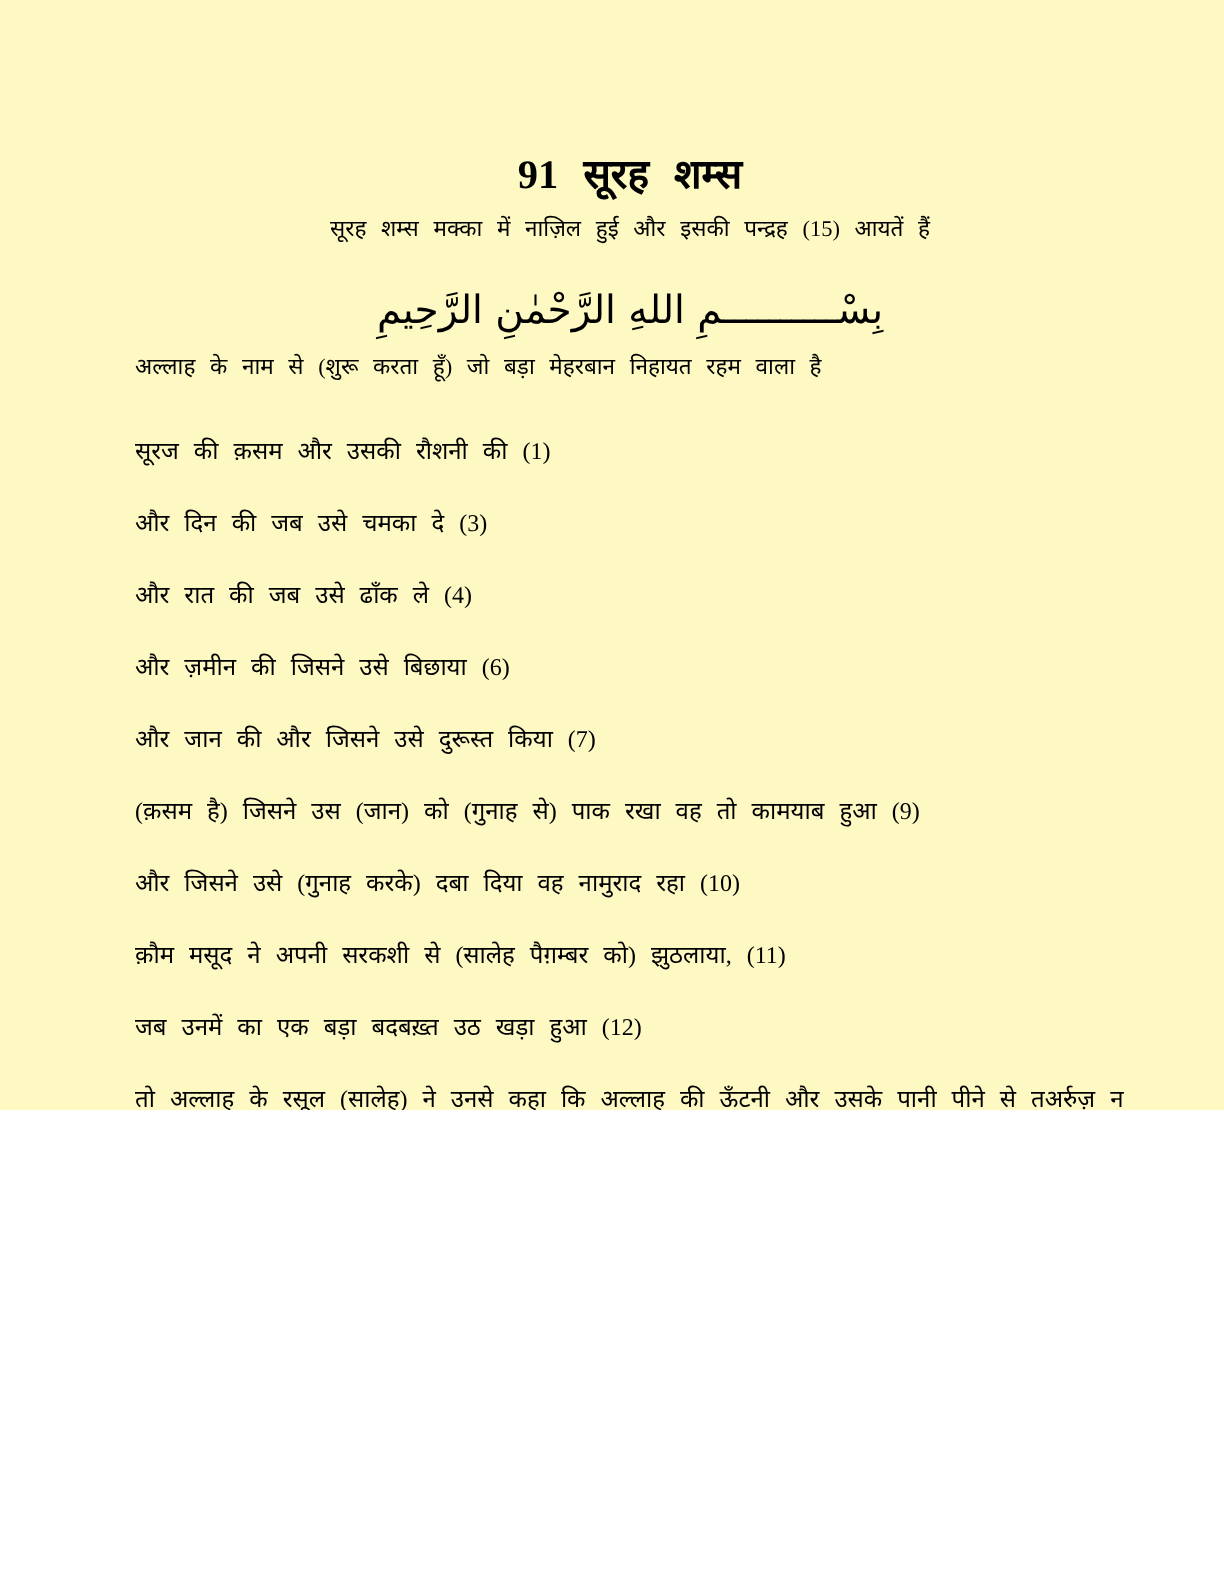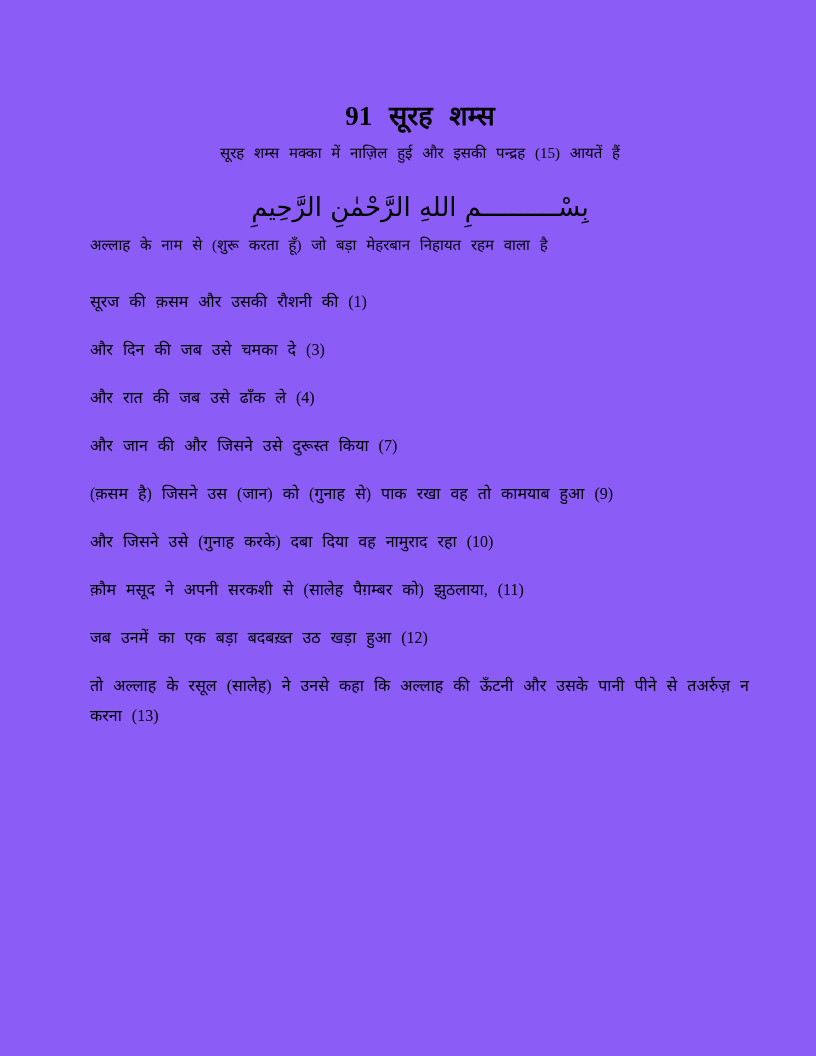--- a/index.html
+++ b/index.html
@@ -3,22 +3,22 @@
 <meta charset="utf-8">
 <style>
   html, body {
     margin: 0;
     padding: 0;
     background: #ffffff;
   }
   .page {
     position: relative;
     width: 816px;
-    height: 1056px;
-    background: #8b5cf6;
+    height: 740px;
+    background: #fef9c3;
     color: #000000;
     font-family: "Liberation Serif", "DejaVu Serif", serif;
     overflow: hidden;
   }
   .content {
     padding: 100px 66px 0 90px; 
   }
   .surah-title {
     text-align: center;
     font-size: 27px;
@@ -67,20 +67,21 @@
     <div class="surah-subtitle">सूरह शम्स मक्का में नाज़िल हुई और इसकी पन्द्रह (15) आयतें हैं</div>
 
     <div class="bismillah">بِسْــــــــــمِ اللهِ الرَّحْمٰنِ الرَّحِيمِ</div>
 
     <div class="bismillah-translation">अल्लाह के नाम से (शुरू करता हूँ) जो बड़ा मेहरबान निहायत रहम वाला है</div>
 
     <div class="verses">
       <p>सूरज की क़सम और उसकी रौशनी की (1)</p>
       <p>और दिन की जब उसे चमका दे (3)</p>
       <p>और रात की जब उसे ढाँक ले (4)</p>
+      <p>और ज़मीन की जिसने उसे बिछाया (6)</p>
       <p>और जान की और जिसने उसे दुरूस्त किया (7)</p>
       <p>(क़सम है) जिसने उस (जान) को (गुनाह से) पाक रखा वह तो कामयाब हुआ (9)</p>
       <p>और जिसने उसे (गुनाह करके) दबा दिया वह नामुराद रहा (10)</p>
       <p>क़ौम मसूद ने अपनी सरकशी से (सालेह पैग़म्बर को) झुठलाया, (11)</p>
       <p>जब उनमें का एक बड़ा बदबख़्त उठ खड़ा हुआ (12)</p>
       <p>तो अल्लाह के रसूल (सालेह) ने उनसे कहा कि अल्लाह की ऊँटनी और उसके पानी पीने से तअर्रुज़ न करना (13)</p>
     </div>
 
   </div>
 </div>

